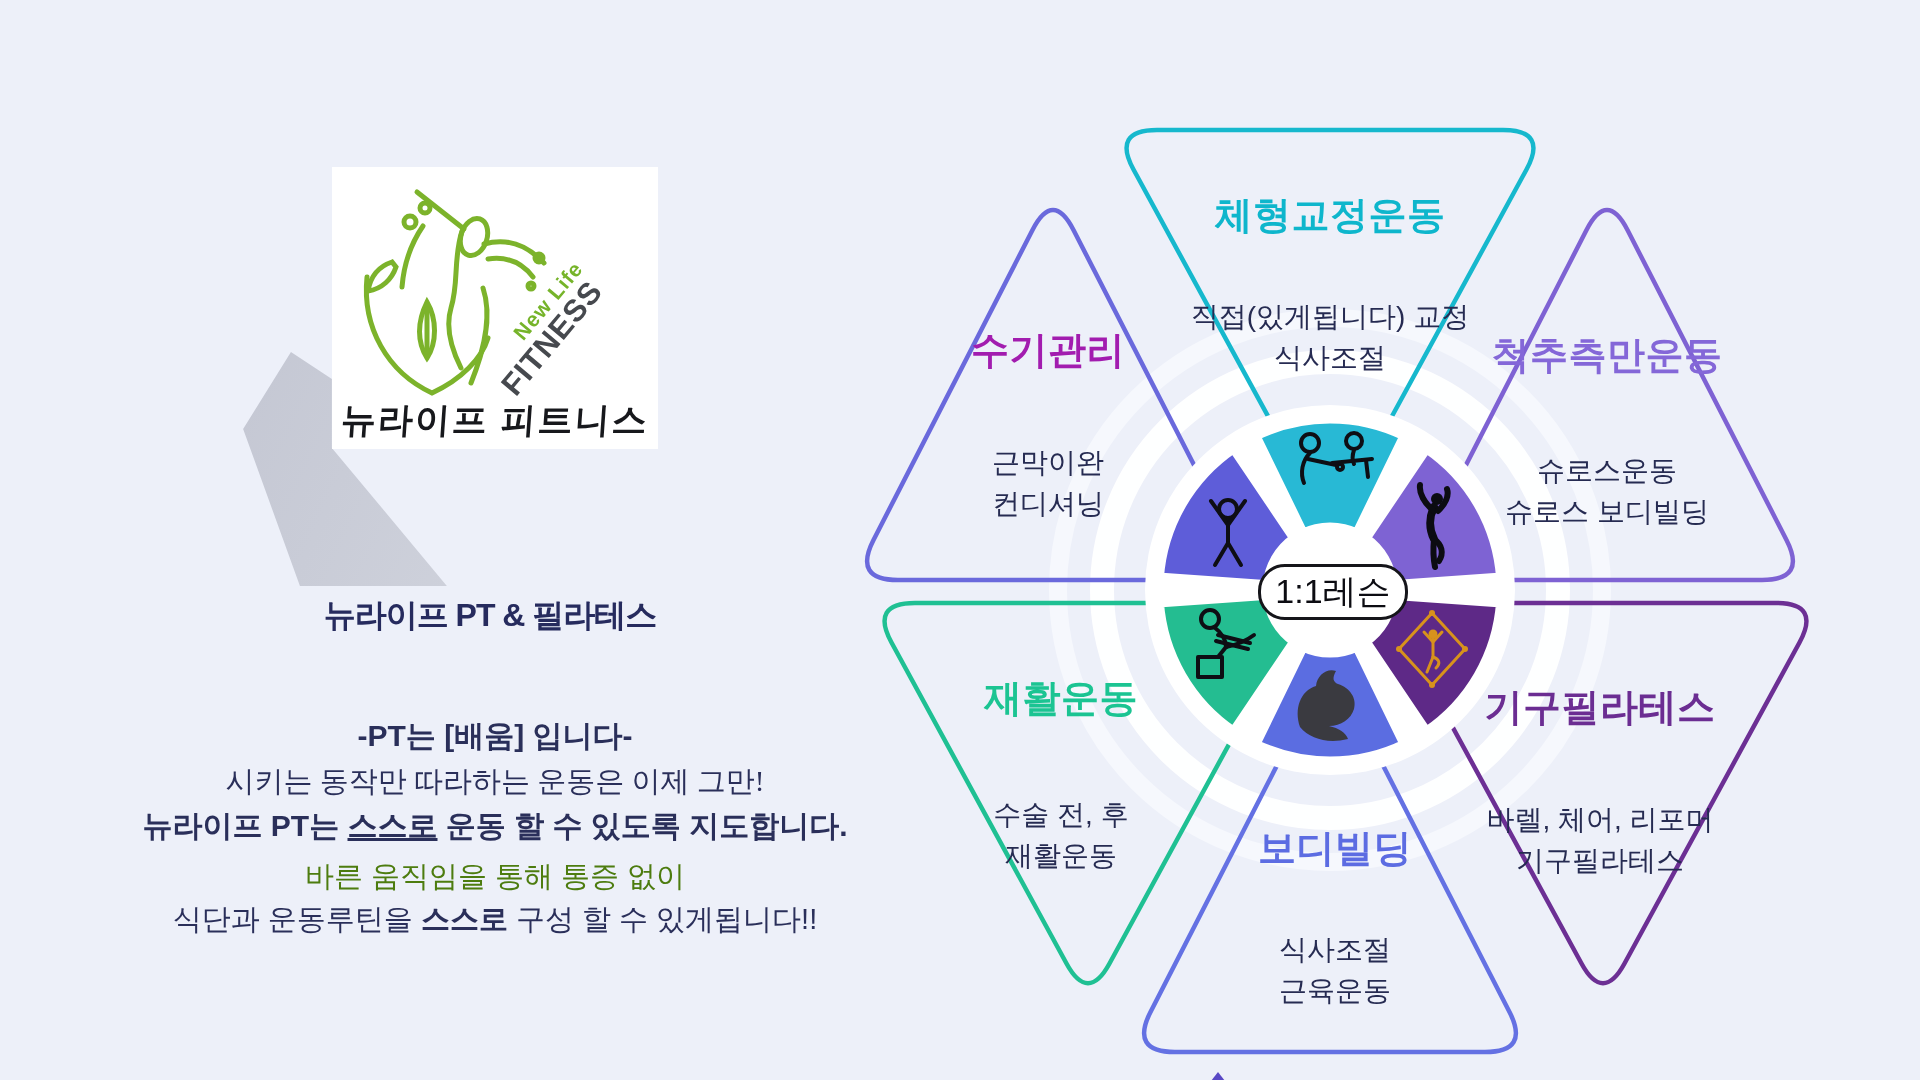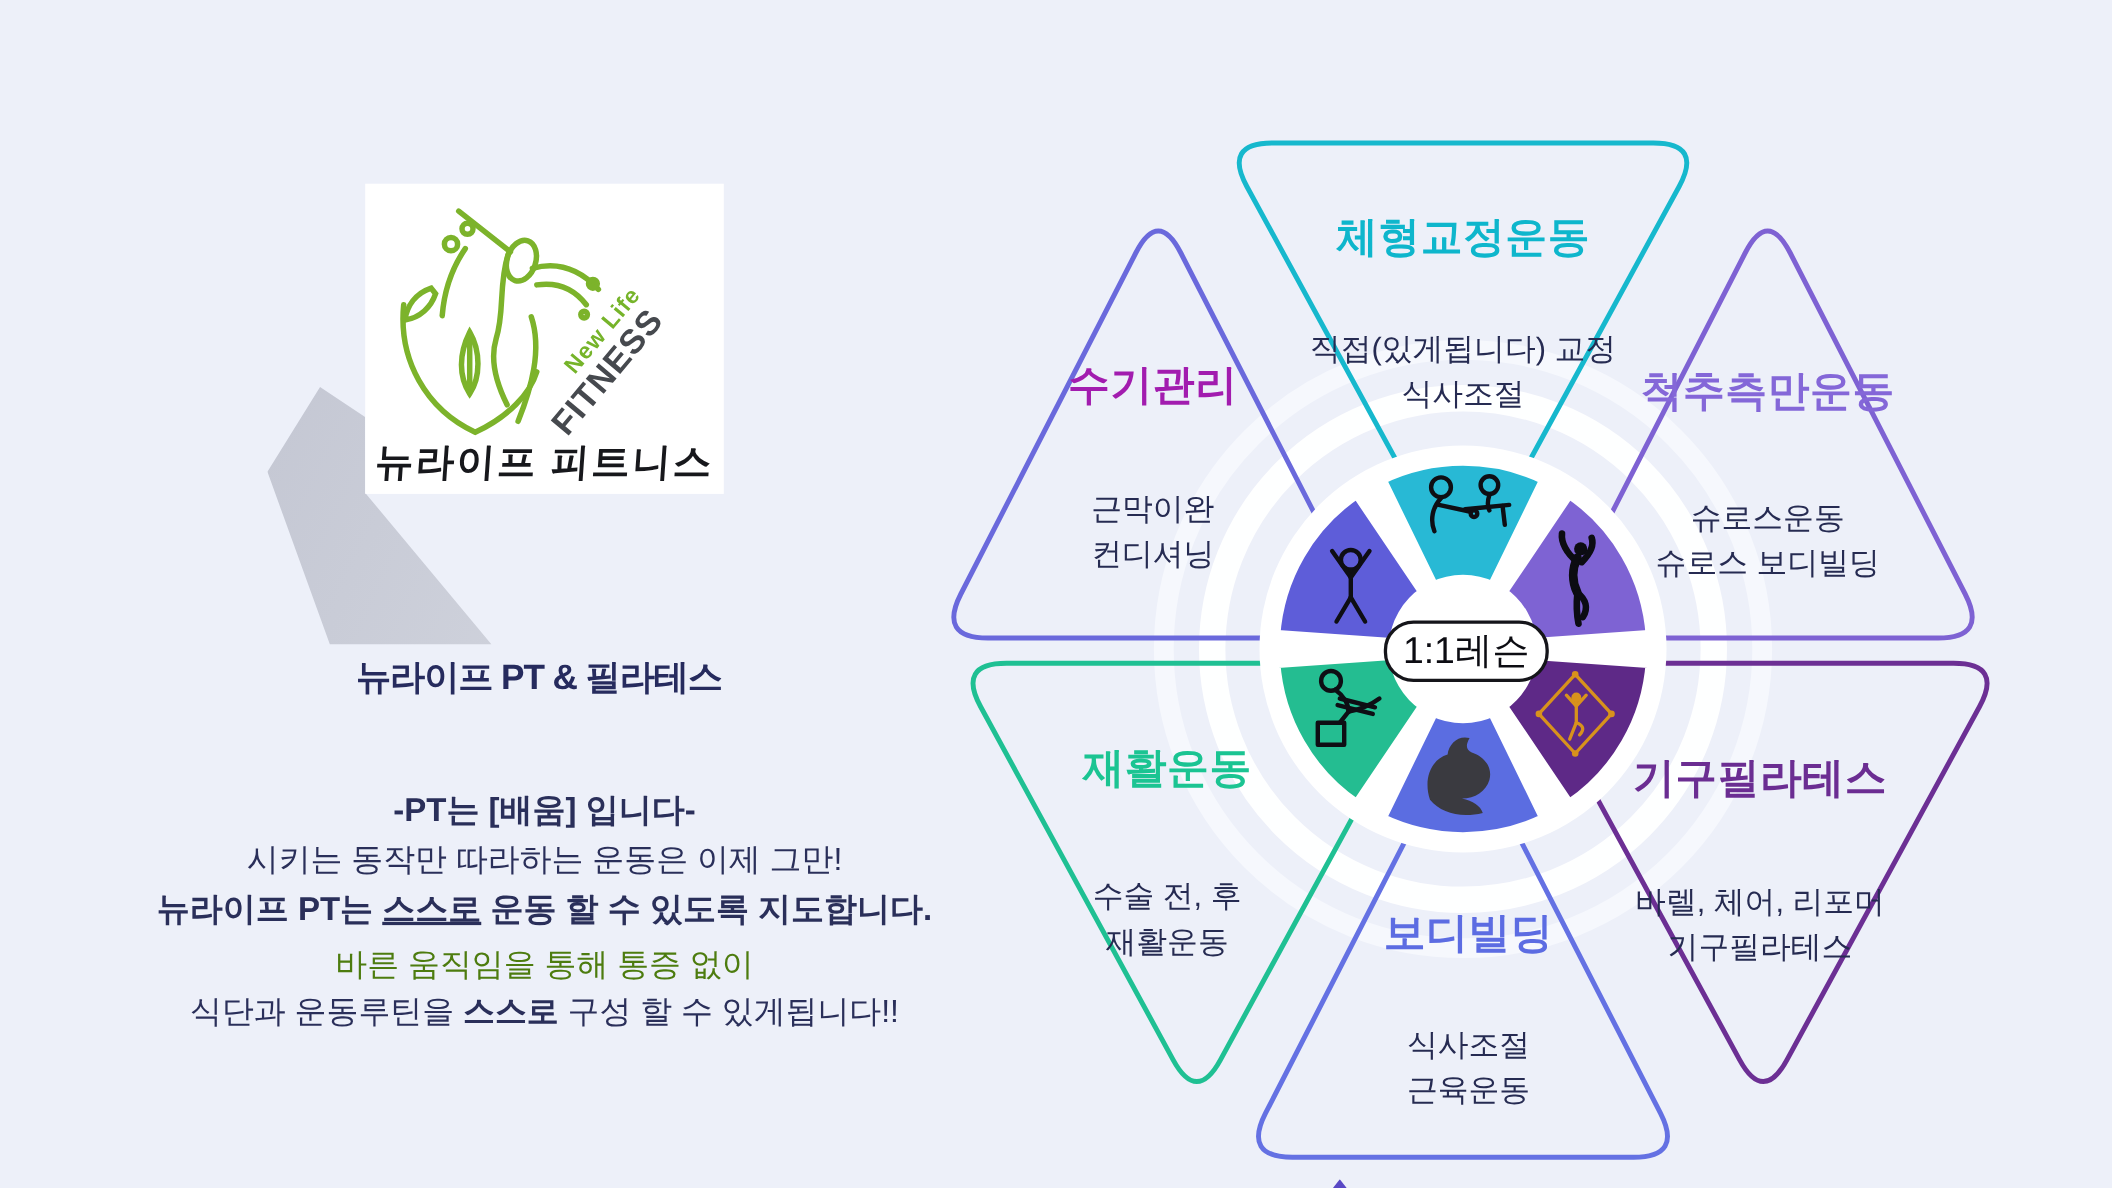--- a/index.html
+++ b/index.html
@@ -83,21 +83,21 @@
         <path d="M35 110 C30 160 55 205 100 226 C130 212 150 191 156 171"></path>
       </g>
     </svg>
     <span class="logo-newlife">New Life</span>
     <span class="logo-fitness">FITNESS</span>
     <div class="logo-korean">뉴라이프 피트니스</div>
   </div>
 
   <div class="intro-title" style="color: rgb(38, 43, 94);">뉴라이프 PT &amp; 필라테스</div>
   <div class="intro-line l1" style="color: rgb(42, 47, 90);">-PT는 [배움] 입니다-</div>
-  <div class="intro-line l2" style="color: rgb(42, 47, 90);">시키는 동작만 따라하는 운동은 이제 그만!</div>
+  <div class="intro-line l2" style="color: rgb(42, 47, 90); font-family: Liberation Serif, serif;">시키는 동작만 따라하는 운동은 이제 그만!</div>
   <div class="intro-line l3" style="color: rgb(42, 47, 90);"><span>뉴라이프 PT는 </span><span class="ul">스스로</span><span> 운동 할 수 있도록 지도합니다.</span></div>
   <div class="intro-line l4" style="color: #4d7c0f;">바른 움직임을 통해 통증 없이</div>
   <div class="intro-line l5" style="color: rgb(42, 47, 90);"><span>식단과 운동루틴을 </span><span class="b">스스로</span><span> 구성 할 수 있게됩니다!!</span></div>
 
   <svg class="hexsvg" width="1060" height="985" viewBox="0 0 1060 985">
     <defs>
       <path id="triUp" d="M179.5 40 L20.5 350 Q0 390 45 390 L355 390 Q400 390 379.5 350 L220.5 40 Q200 0 179.5 40 Z"></path>
       <path id="triDown" d="M45 0 L391 0 Q436 0 414.5 39.5 L239.5 360.5 Q218 400 196.5 360.5 L21.5 39.5 Q0 0 45 0 Z"></path>
     </defs>
 

